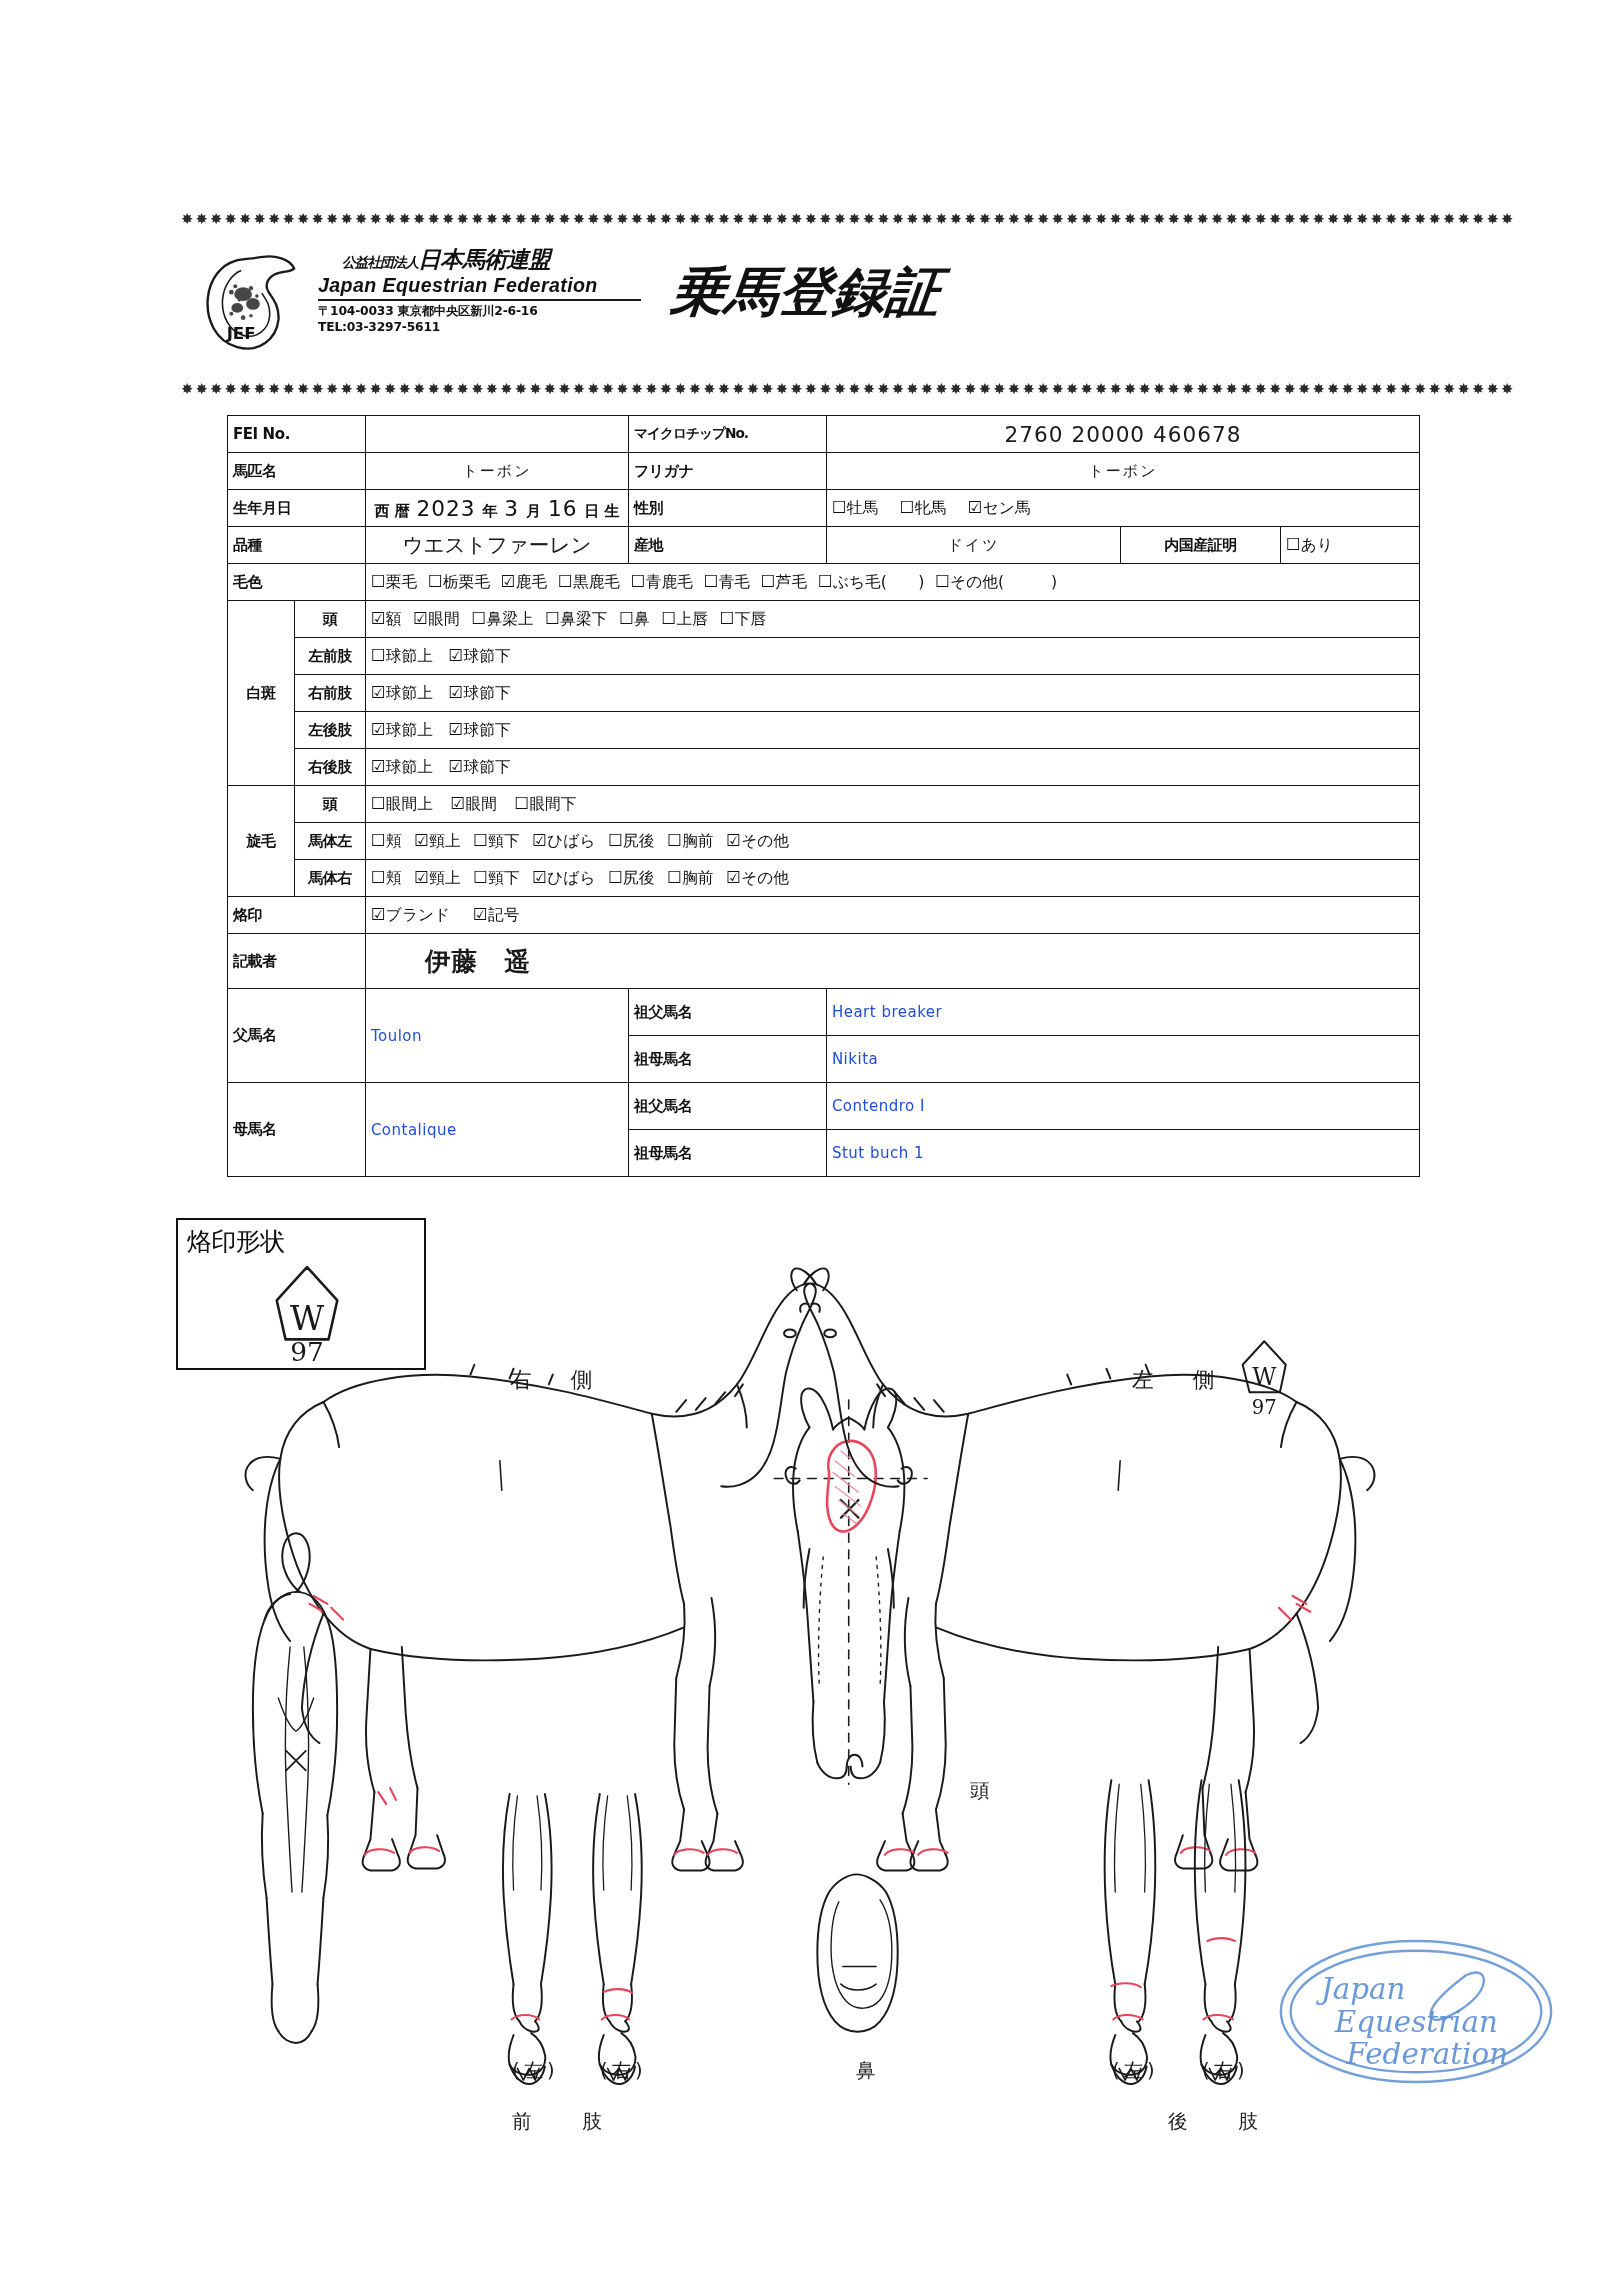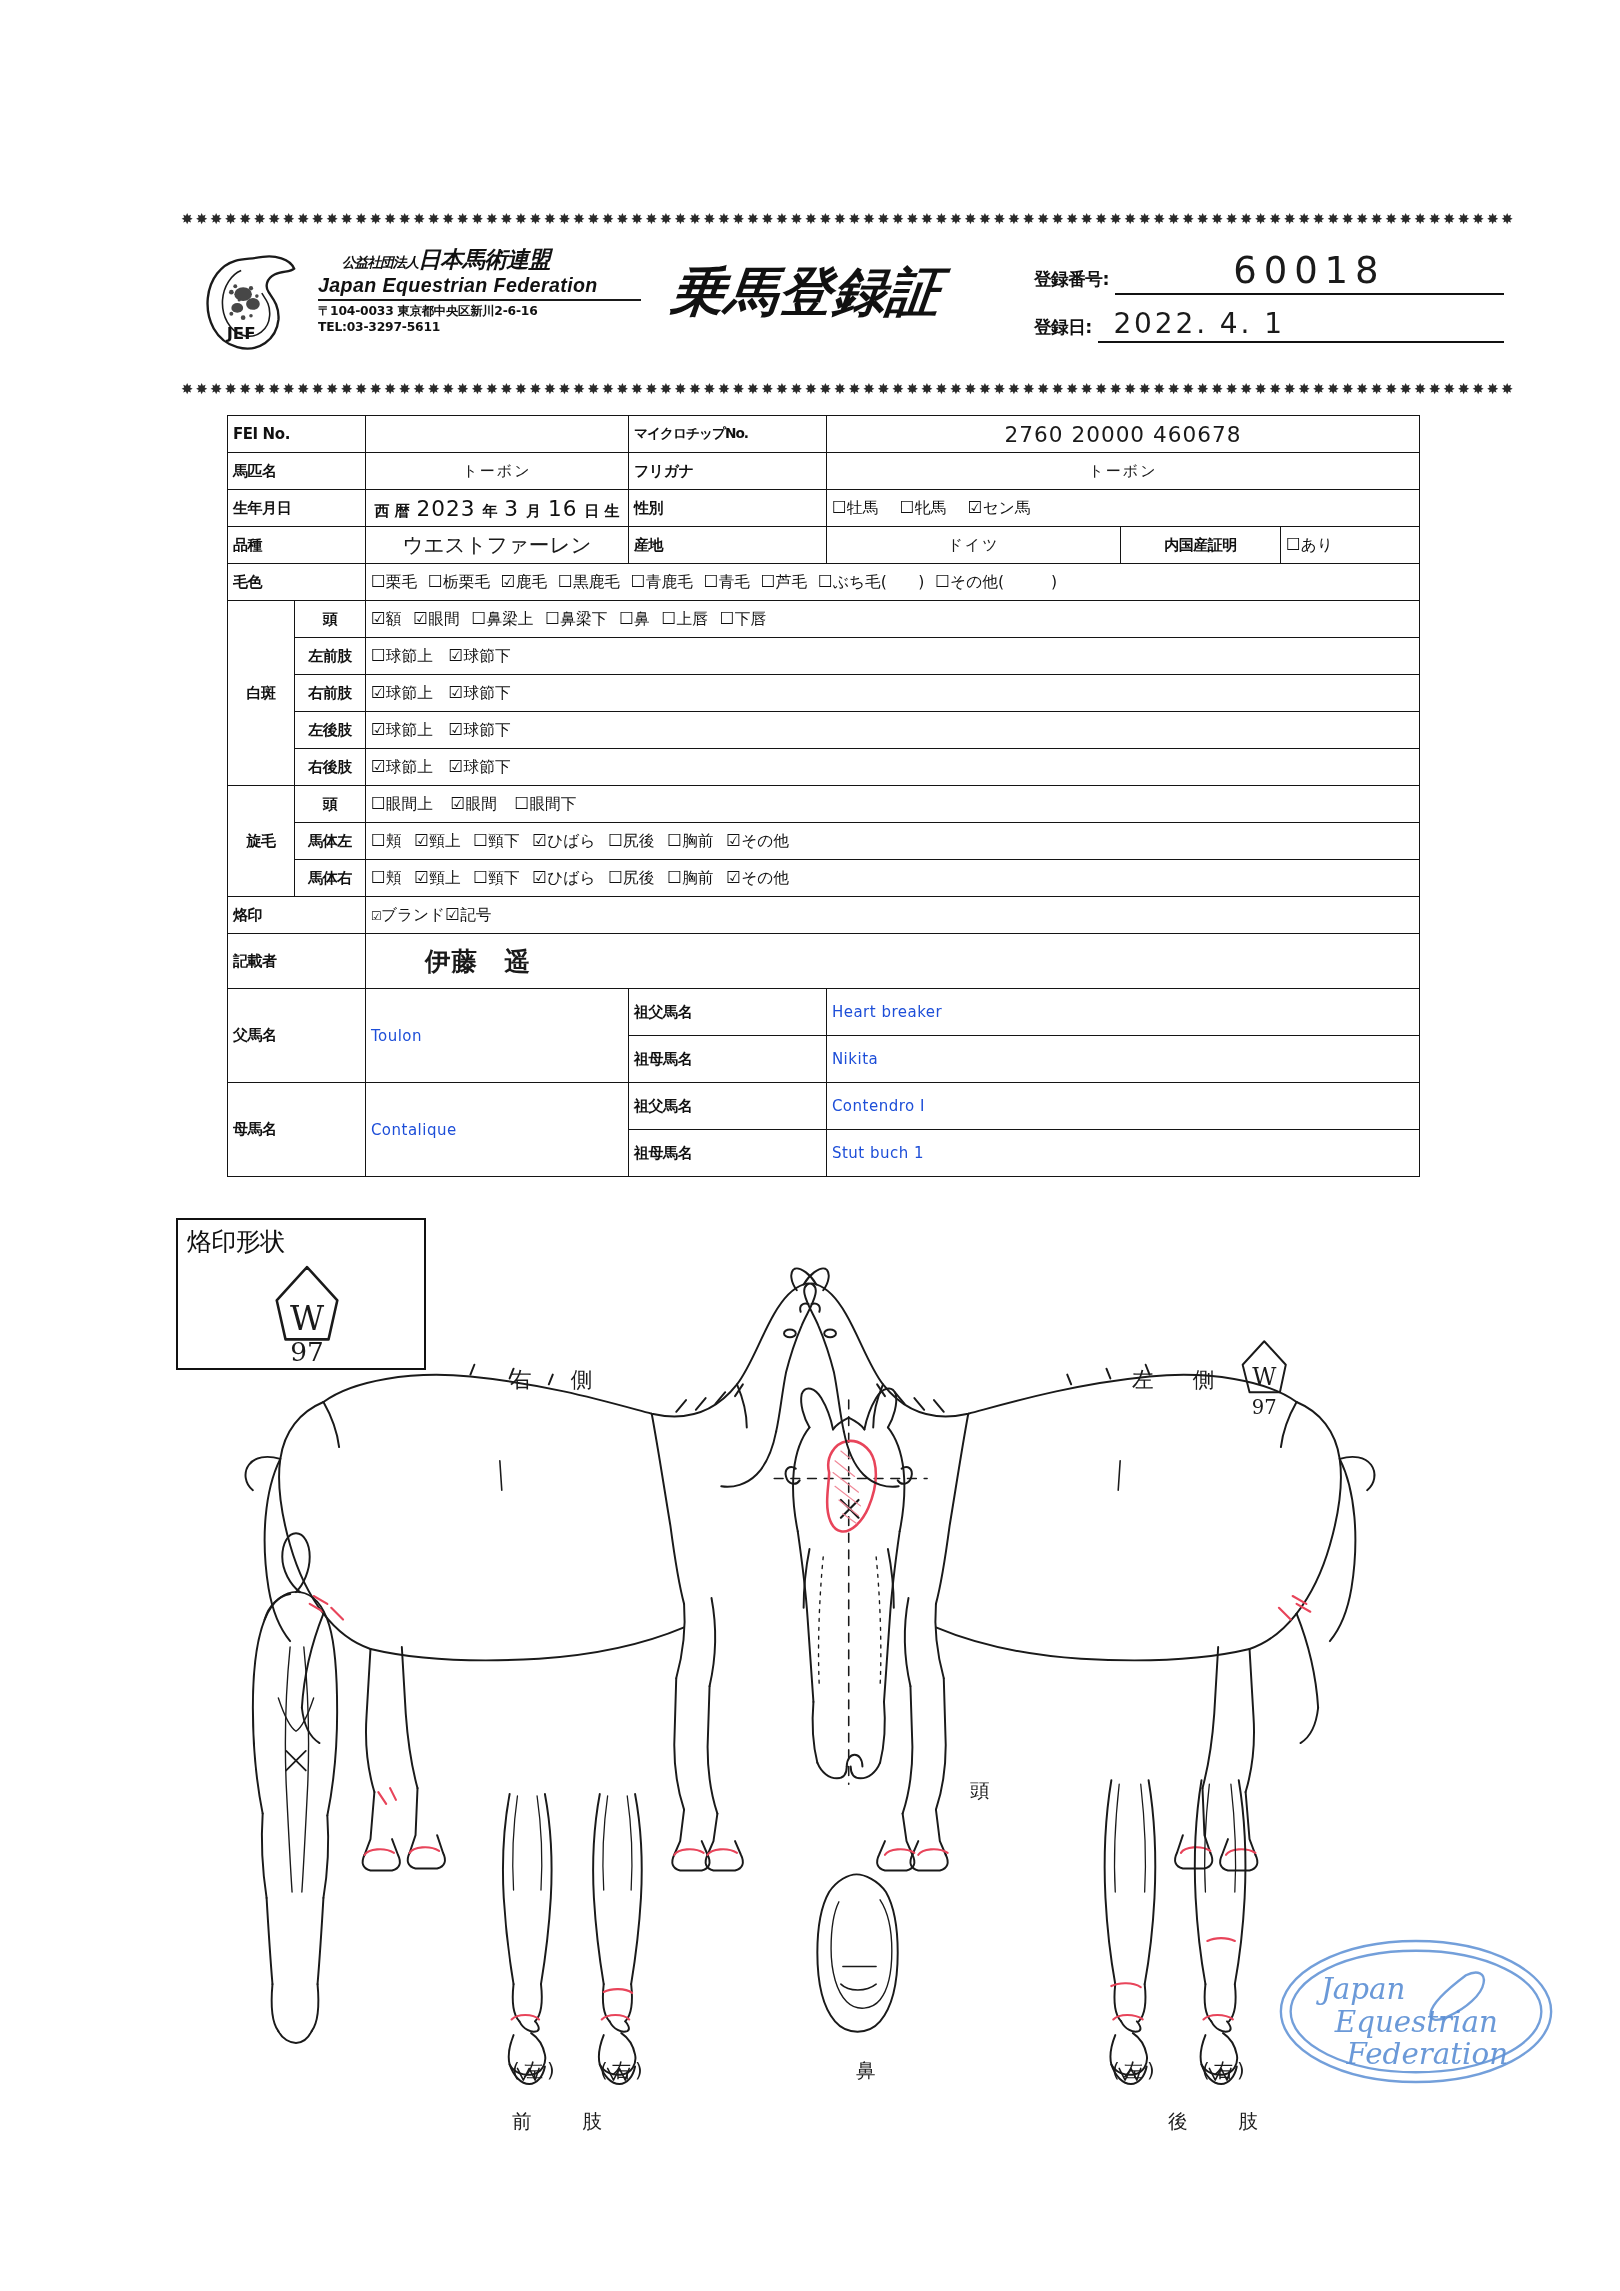--- a/index.html
+++ b/index.html
@@ -178,34 +178,20 @@
       <div class="org-en">Japan Equestrian Federation</div>
       <div class="org-divider"></div>
       <div class="org-addr">
         <div>〒104-0033 東京都中央区新川2-6-16</div>
         <div>TEL:03-3297-5611</div>
       </div>
     </div>
 
     <div class="doc-title">乗馬登録証</div>
 
-    <div class="reg-block">
-      <div class="reg-row">
-        <div class="reg-label">登録番号:</div>
-        <div class="reg-val-wrap">
-          <div class="reg-val">60018</div>
-        </div>
-      </div>
-      <div class="reg-row">
-        <div class="reg-label">登録日:</div>
-        <div class="reg-val-wrap">
-          <div class="reg-val date">2022. 4. 1</div>
-        </div>
-      </div>
-    </div>
   </div>
 
   <table class="main">
     <colgroup>
       <col style="width:67px">
         <col style="width:71px">
         <col style="width:263px">
       <col style="width:198px">
         <col style="width:294px">
         <col style="width:160px">
@@ -276,21 +262,21 @@
         <td class="lbl-c">馬体左</td>
         <td class="chk" colspan="5" style="font-size:14px;"><span class="cb" style="margin-right: 12.7px; white-space: nowrap;"><span class="box">☐</span><span>頬</span></span><span class="cb" style="margin-right: 12.7px; white-space: nowrap;"><span class="box">☑</span><span>頸上</span></span><span class="cb" style="margin-right: 12.7px; white-space: nowrap;"><span class="box">☐</span><span>頸下</span></span><span class="cb" style="margin-right: 12.7px; white-space: nowrap;"><span class="box">☑</span><span>ひばら</span></span><span class="cb" style="margin-right: 12.7px; white-space: nowrap;"><span class="box">☐</span><span>尻後</span></span><span class="cb" style="margin-right: 12.7px; white-space: nowrap;"><span class="box">☐</span><span>胸前</span></span><span class="cb" style="margin-right: 12.7px; white-space: nowrap;"><span class="box">☑</span><span>その他</span></span></td>
       </tr>
       <tr>
         <td class="lbl-c">馬体右</td>
         <td class="chk" colspan="5" style="font-size:14px;"><span class="cb" style="margin-right: 12.7px; white-space: nowrap;"><span class="box">☐</span><span>頬</span></span><span class="cb" style="margin-right: 12.7px; white-space: nowrap;"><span class="box">☑</span><span>頸上</span></span><span class="cb" style="margin-right: 12.7px; white-space: nowrap;"><span class="box">☐</span><span>頸下</span></span><span class="cb" style="margin-right: 12.7px; white-space: nowrap;"><span class="box">☑</span><span>ひばら</span></span><span class="cb" style="margin-right: 12.7px; white-space: nowrap;"><span class="box">☐</span><span>尻後</span></span><span class="cb" style="margin-right: 12.7px; white-space: nowrap;"><span class="box">☐</span><span>胸前</span></span><span class="cb" style="margin-right: 12.7px; white-space: nowrap;"><span class="box">☑</span><span>その他</span></span></td>
       </tr>
 
       <tr>
         <td class="lbl" colspan="2">烙印</td>
-        <td class="chk" colspan="5" id="brand-opts"><span class="cb" style="margin-right: 0; white-space: nowrap; font-family: Liberation Mono, monospace;"><span class="box">☑</span><span>ブランド</span></span><span class="cb" style="margin-right: 5.9px; white-space: nowrap;"><span class="box">☑</span><span>記号</span></span></td>
+        <td class="chk" colspan="5" id="brand-opts"><span class="cb" style="margin-right: 23px; white-space: nowrap;"><span class="box">☑</span><span>ブランド</span></span><span class="cb" style="margin-right: 5.9px; white-space: nowrap;"><span class="box">☑</span><span>記号</span></span></td>
       </tr>
       <tr style="height:55px;">
         <td class="lbl" colspan="2">記載者</td>
         <td class="hand left" colspan="5" style="font-size:25.5px;font-weight:bold;">伊藤　遥</td>
       </tr>
 
       <tr style="height:47px;">
         <td class="lbl" colspan="2" rowspan="2">父馬名</td>
         <td class="hand-en" rowspan="2">Toulon</td>
         <td class="lbl">祖父馬名</td>

